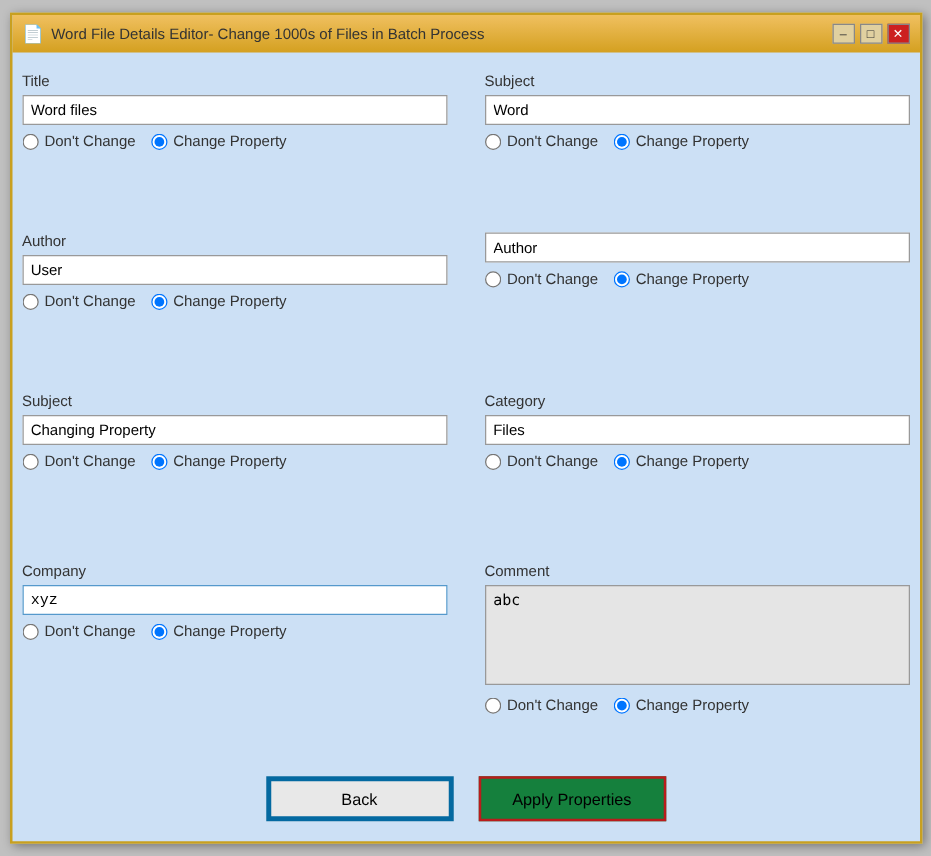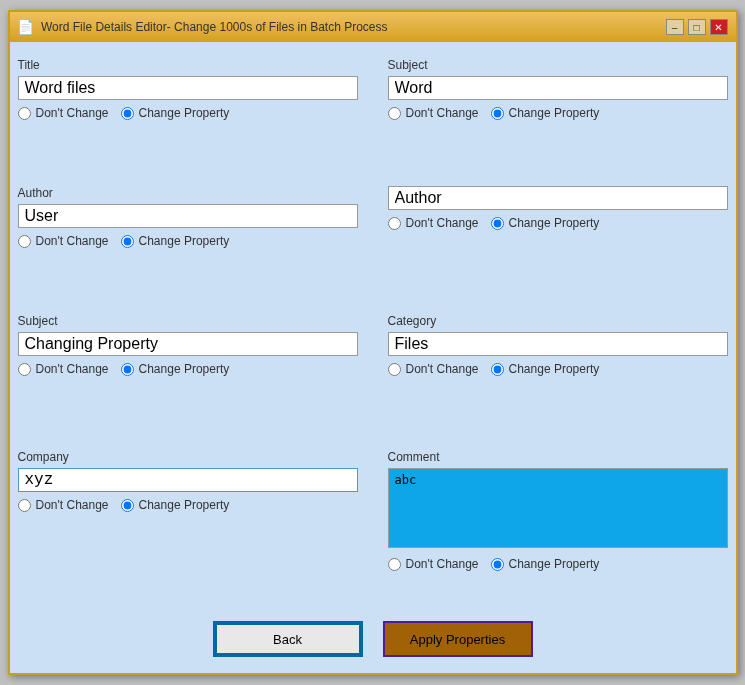--- a/index.html
+++ b/index.html
@@ -99,21 +99,21 @@
       color: #333;
       margin-bottom: 4px;
     }
 
     .field-input {
       width: 100%;
       height: 24px;
       border: 1px solid #999;
       background: white;
       padding: 2px 6px;
-      font-size: 16px;
+      font-size: 12px;
       outline: none;
     }
 
     .field-input.blue-border {
       border: 1px solid #5599cc;
       font-family: Liberation Mono, monospace;
     }
 
     .radio-row {
       display: flex;
@@ -135,21 +135,21 @@
 
     .radio-label {
       font-size: 12px;
       color: #333;
     }
 
     .comment-textarea {
       width: 100%;
       height: 80px;
       border: 1px solid #999;
-      background: #0ea5e9;
+      background: #e5e5e5;
       padding: 4px 6px;
       font-size: 12px;
       resize: none;
       outline: none;
     }
 
     .bottom-section {
       display: grid;
       grid-template-columns: 1fr 1fr;
       gap: 0 30px;
@@ -179,22 +179,22 @@
       border: 4px solid #0369a1;
       background: #e8e8e8;
       font-size: 13px;
       cursor: pointer;
       display: flex;
       align-items: center;
       justify-content: center;
     }
 
     .btn-primary {
-      background: #a16207;
-      border: 2px solid #4c1d95;
+      background: #15803d;
+      border: 2px solid #b91c1c;
     }
   </style>
 </head>
 <body>
 
 <div class="window">
 
   <div class="title-bar">
     <div class="title-bar-left">
       <span class="title-bar-icon">📄</span>

